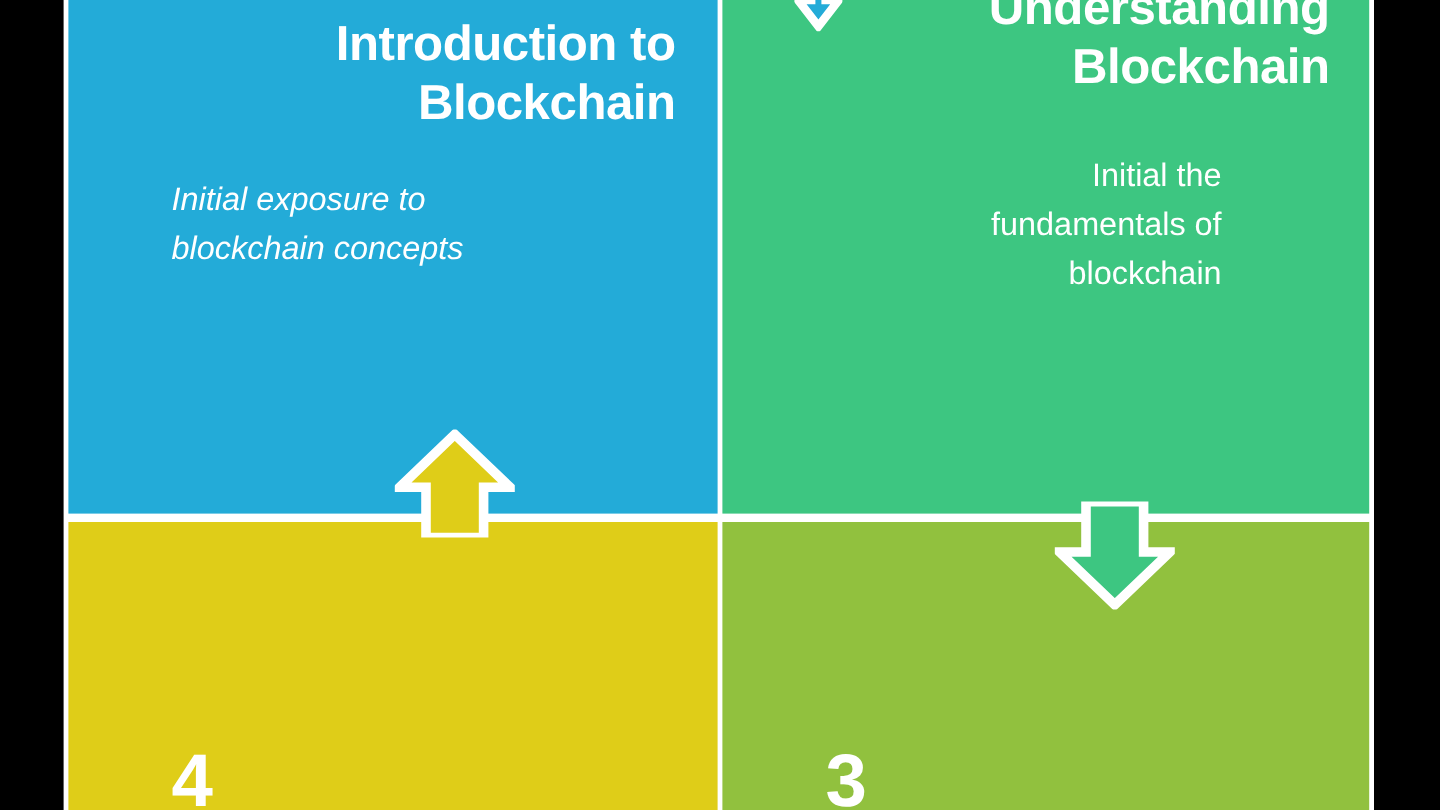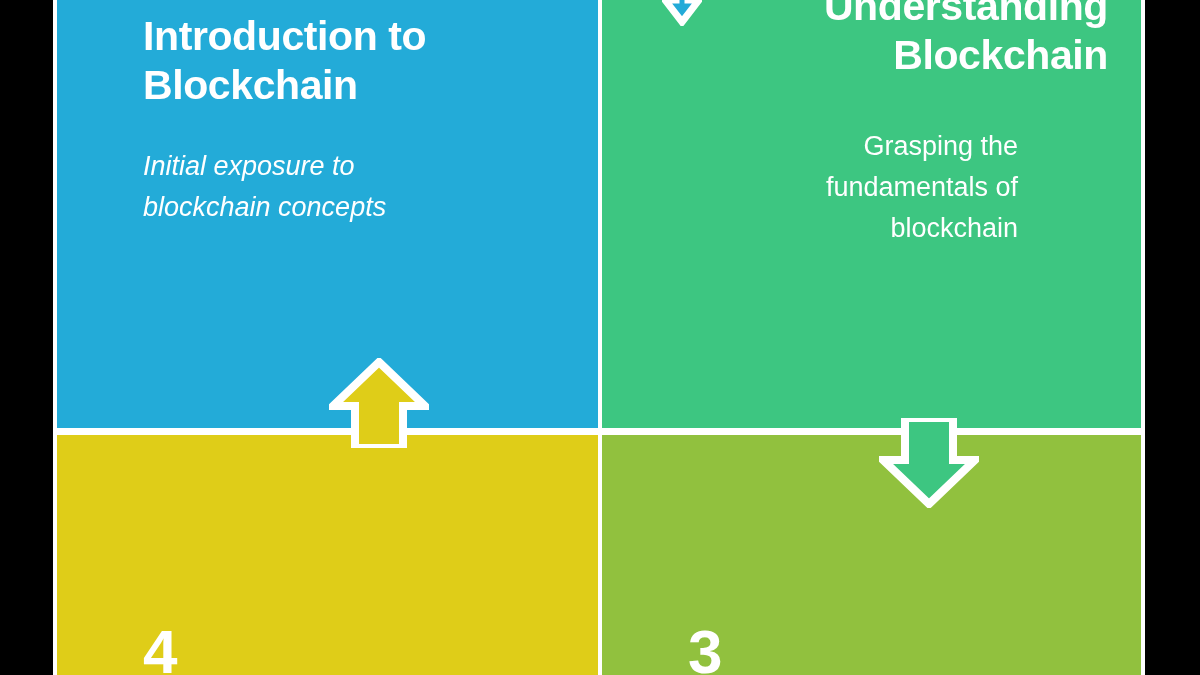--- a/index.html
+++ b/index.html
@@ -76,21 +76,21 @@
 
   .q-title {
     position: absolute;
     color: #ffffff;
     font-weight: bold;
     font-size: 41px;
     line-height: 49px;
     letter-spacing: -0.4px;
     white-space: pre-line;
   }
-  .q-tl .q-title { left: 86px; top: 12px; width: 420px; }
+  .q-tl .q-title { left: 86px; top: 12px; width: 420px; text-align: right; }
   .q-tr .q-title { left: 86px; top: -18px; width: 420px; }
 
   .q-desc {
     position: absolute;
     color: #ffffff;
     font-weight: normal;
     font-size: 27px;
     line-height: 41px;
     white-space: pre-line;
   }
@@ -130,21 +130,21 @@
     <div class="quad q-tl">
       <div class="q-title">Introduction to
 Blockchain</div>
       <div class="q-desc">Initial exposure to
 blockchain concepts</div>
     </div>
 
     <div class="quad q-tr">
       <div class="q-title">Understanding
 Blockchain</div>
-      <div class="q-desc">Grasping the
+      <div class="q-desc">Initial the
 fundamentals of
 blockchain</div>
     </div>
 
     <div class="quad q-bl">
       <div class="q-num">4</div>
     </div>
 
     <div class="quad q-br">
       <div class="q-num">3</div>

